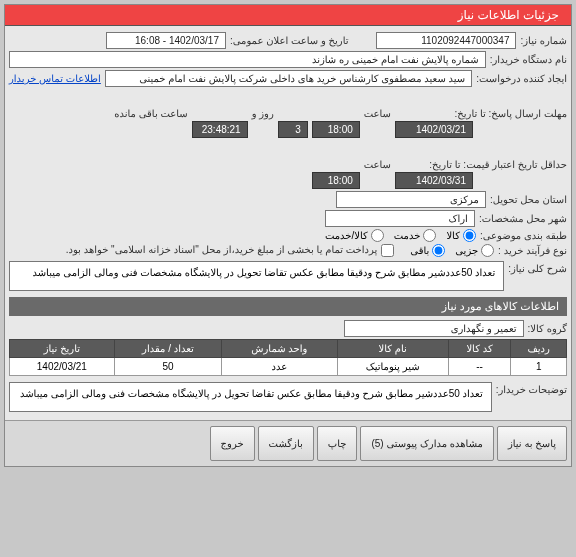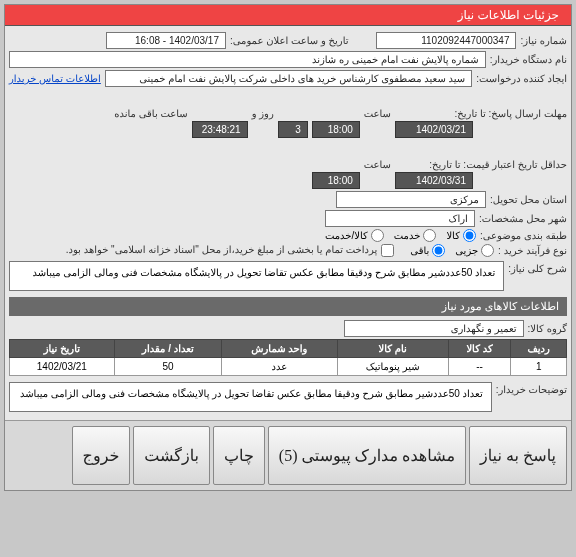--- a/index.html
+++ b/index.html
@@ -93,45 +93,45 @@
   width: 100%;
   border-collapse: collapse;
   margin-top: 2px;
   font-size: 10px;
 }
 table.grid th {
   background: #5a5a5a;
   color: #fff;
   padding: 3px 4px;
   border: 1px solid #444;
-  font-weight: bold;
+  font-weight: normal;
 }
 table.grid td {
   background: #fff;
   border: 1px solid #999;
   padding: 3px 4px;
   text-align: center;
 }
 .btn-bar {
   display: flex;
   gap: 3px;
   justify-content: flex-start;
   padding: 5px 4px;
   background: #d8d8d8;
   border-top: 1px solid #999;
 }
 .btn {
   background: linear-gradient(#f8f8f8, #d8d8d8);
   border: 1px solid #888;
-  padding: 19px 10px;
-  font-size: 16px;
+  padding: 11px 10px;
+  font-size: 10px;
   cursor: pointer;
   color: #222;
   border-radius: 2px;
-  font-family: Liberation Serif, serif;
+  font-family: Liberation Sans, sans-serif;
 }
 .checkbox-line { display:flex; gap:4px; }
 </style>
 </head>
 <body>
 
 <div class="panel">
   <div class="panel-header">جزئیات اطلاعات نیاز</div>
   <div class="panel-body">
 

